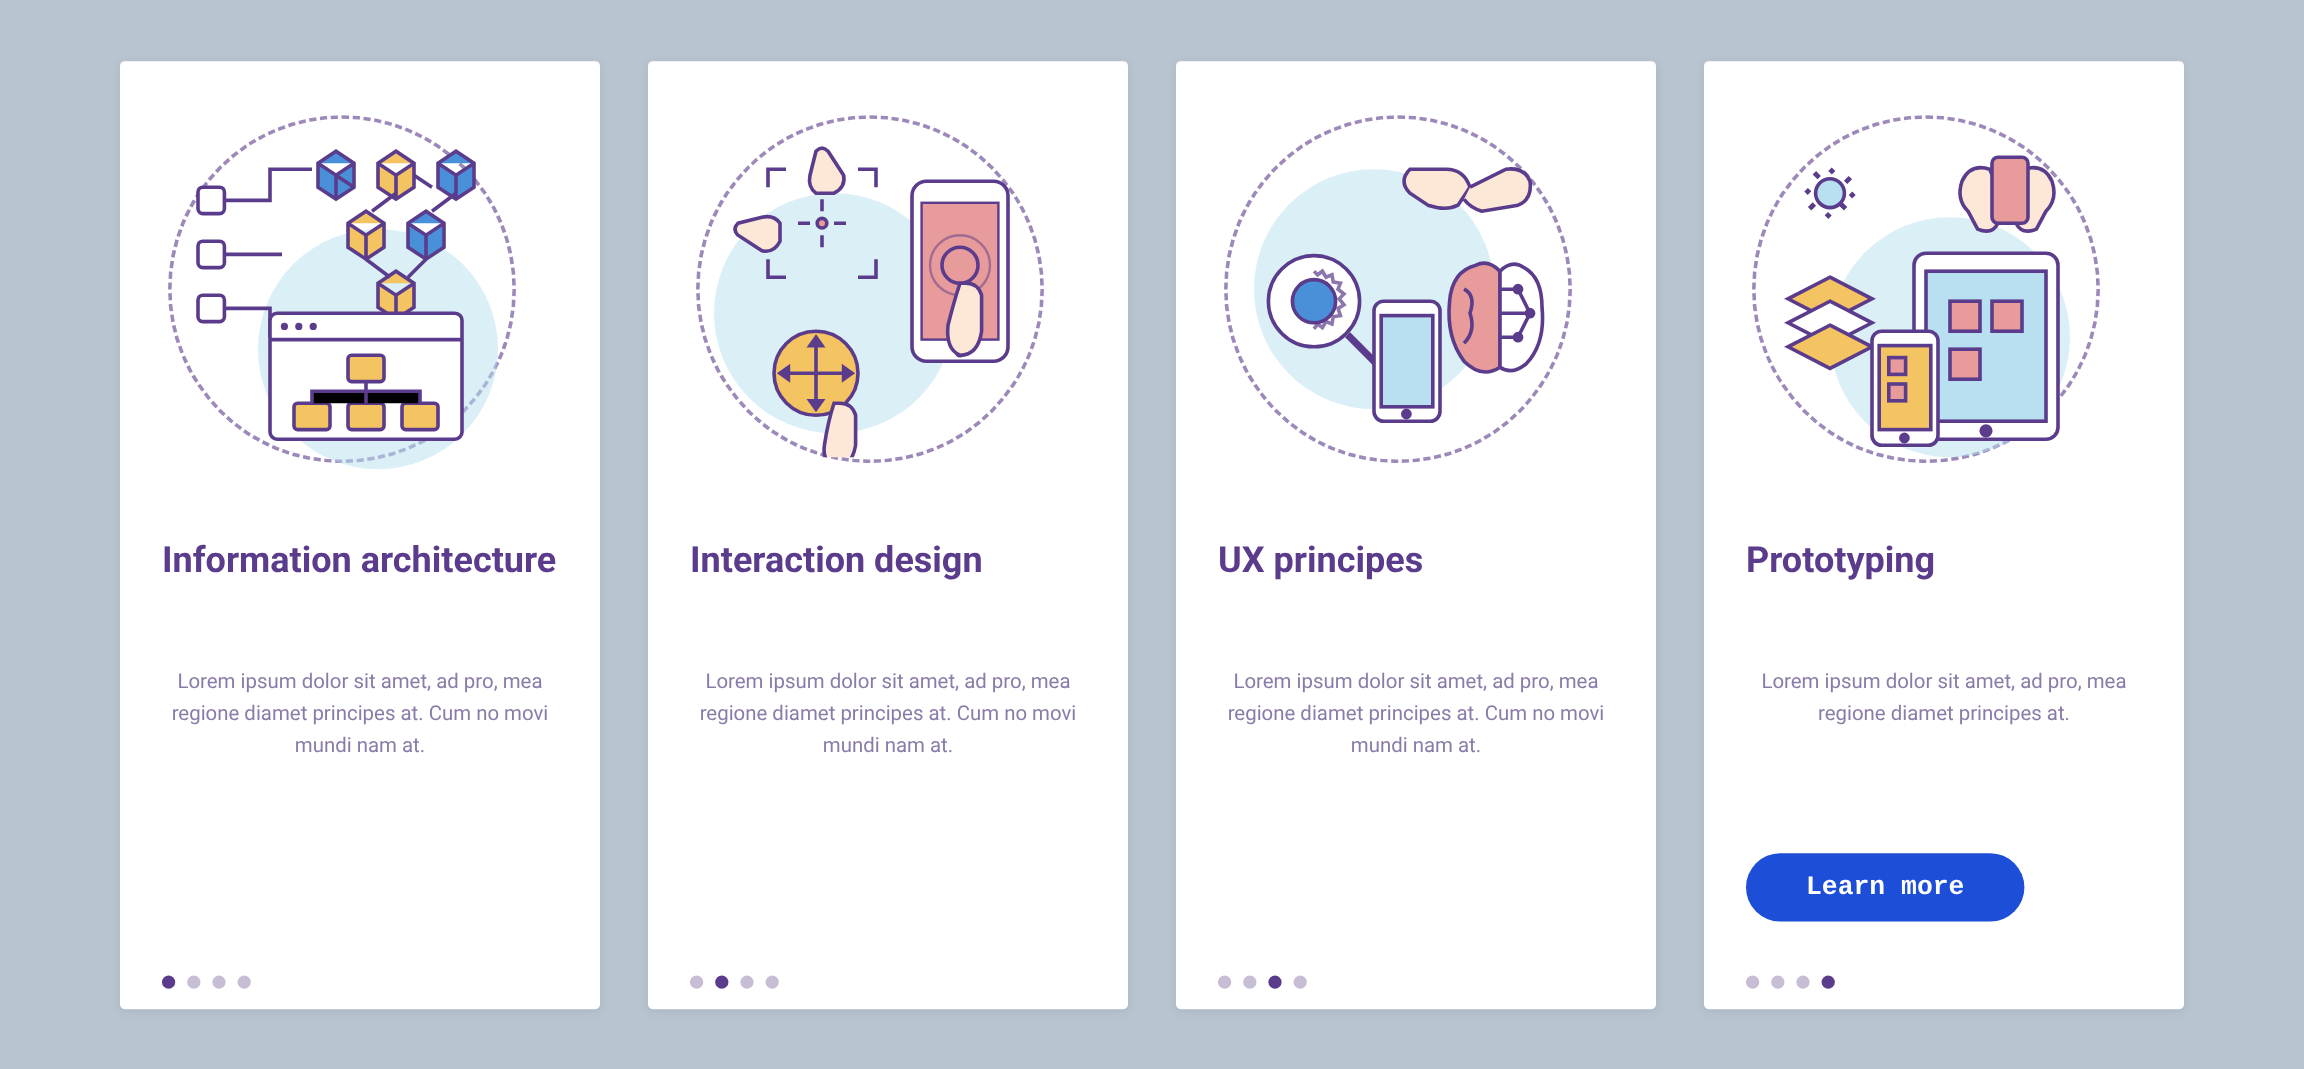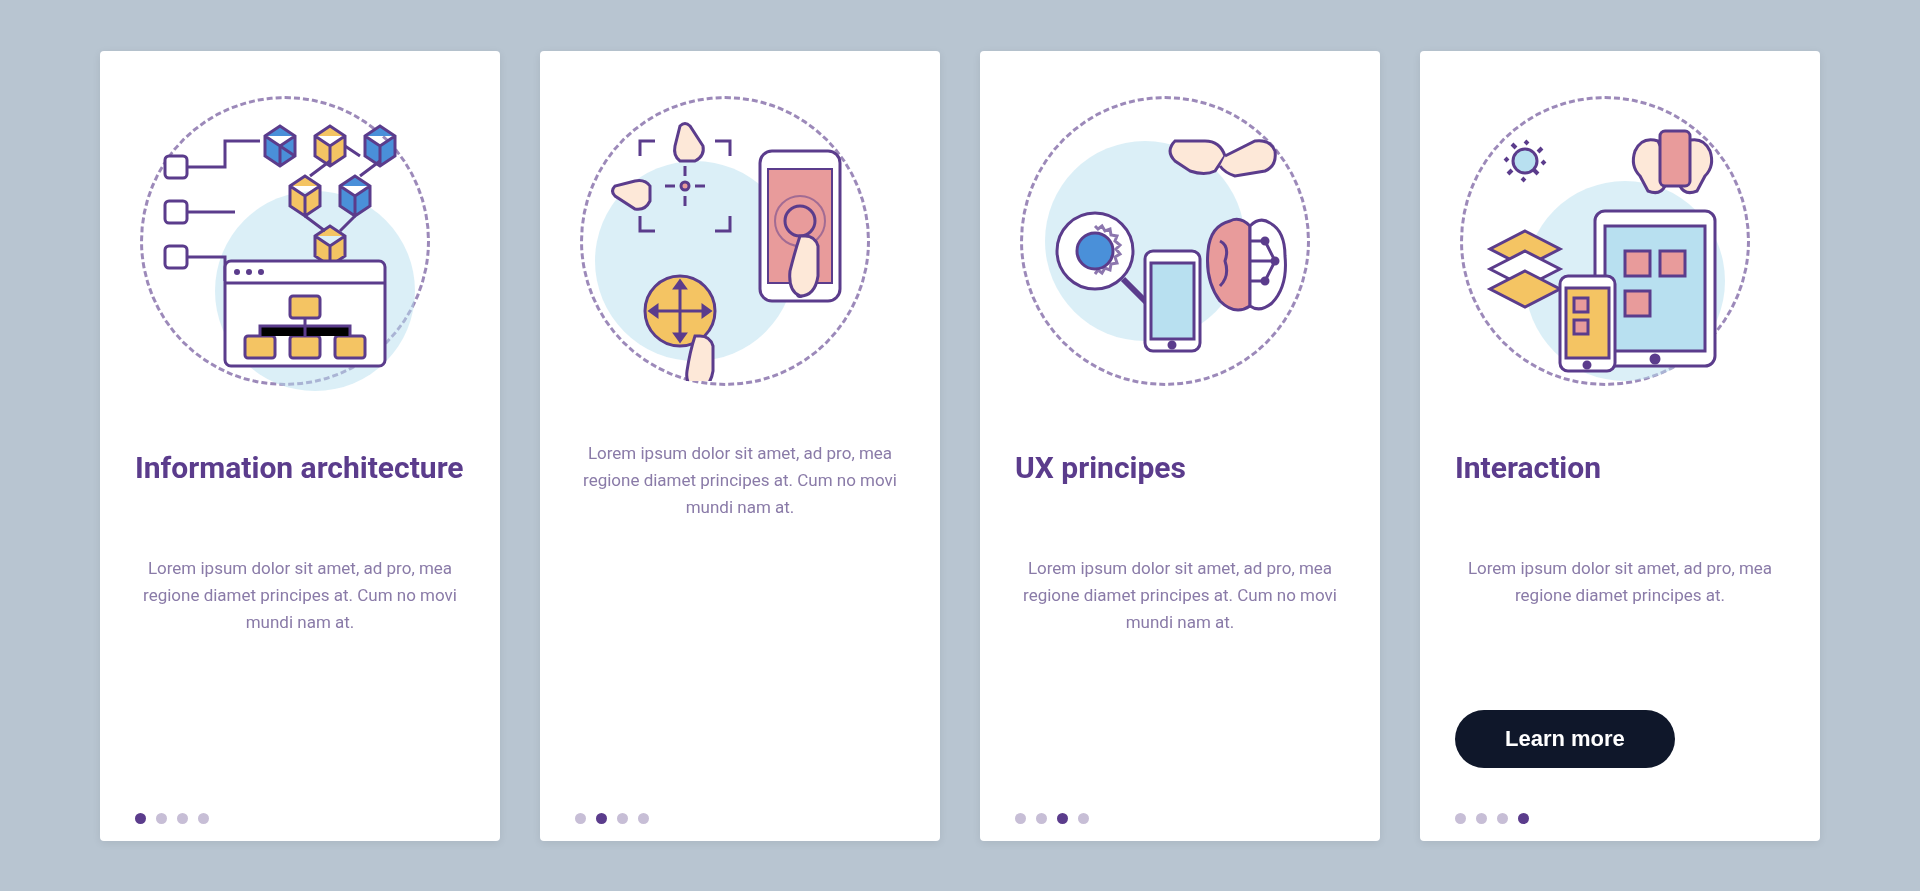--- a/index.html
+++ b/index.html
@@ -64,29 +64,30 @@
   }
   .description {
     color: #8a7ba8;
     font-size: 17px;
     text-align: center;
     line-height: 1.6;
     margin-top: 34px;
     flex: 1;
   }
   .cta-button {
-    background: #0f172a;
+    background: #1d4ed8;
     color: #fff;
     border: none;
     border-radius: 30px;
     padding: 16px 50px;
     font-size: 22px;
     font-weight: 600;
     cursor: pointer;
     margin-top: 20px;
+    font-family: Liberation Mono, monospace;
   }
   .dots {
     display: flex;
     gap: 10px;
     margin-top: 30px;
   }
   .dot {
     width: 11px;
     height: 11px;
     border-radius: 50%;
@@ -185,20 +186,21 @@
         <path d="M40,85 Q35,100 30,120 Q28,140 40,145 Q55,145 58,125 L58,95 Q55,85 45,85 Z" fill="#fde8d8" stroke="#5b3c8c" stroke-width="3"></path>
       </g>
 
       <g transform="translate(60,175)">
         <circle cx="35" cy="35" r="35" fill="#f4c463" stroke="#5b3c8c" stroke-width="3"></circle>
         <path d="M35,10 L35,60 M10,35 L60,35 M35,5 L30,12 L40,12 Z M35,65 L30,58 L40,58 Z M5,35 L12,30 L12,40 Z M65,35 L58,30 L58,40 Z" stroke="#5b3c8c" stroke-width="3" fill="#5b3c8c"></path>
         <path d="M50,60 Q45,75 42,95 Q40,110 52,113 Q65,113 68,95 L68,70 Q65,60 55,60 Z" fill="#fde8d8" stroke="#5b3c8c" stroke-width="3"></path>
       </g>
     </svg>
   </div>
+  <h2 class="title">Interaction design</h2>
   <p class="description">Lorem ipsum dolor sit amet, ad pro, mea regione diamet principes at. Cum no movi mundi nam at.</p>
   <div class="dots">
     <span class="dot"></span>
     <span class="dot active"></span>
     <span class="dot"></span>
     <span class="dot"></span>
   </div>
 </div>
 
 <div class="card">
@@ -284,21 +286,21 @@
         <g transform="translate(95,175)">
           <rect x="0" y="0" width="55" height="95" rx="8" fill="#fff"></rect>
           <rect x="6" y="12" width="43" height="70" fill="#f4c463"></rect>
           <circle cx="27" cy="89" r="3" fill="#5b3c8c"></circle>
           <rect x="14" y="22" width="14" height="14" fill="#e89b9b"></rect>
           <rect x="14" y="44" width="14" height="14" fill="#e89b9b"></rect>
         </g>
       </g>
     </svg>
   </div>
-  <h2 class="title">Interaction</h2>
+  <h2 class="title">Prototyping</h2>
   <p class="description">Lorem ipsum dolor sit amet, ad pro, mea regione diamet principes at.</p>
   <button class="cta-button">Learn more</button>
   <div class="dots">
     <span class="dot"></span>
     <span class="dot"></span>
     <span class="dot"></span>
     <span class="dot active"></span>
   </div>
 </div>
 

